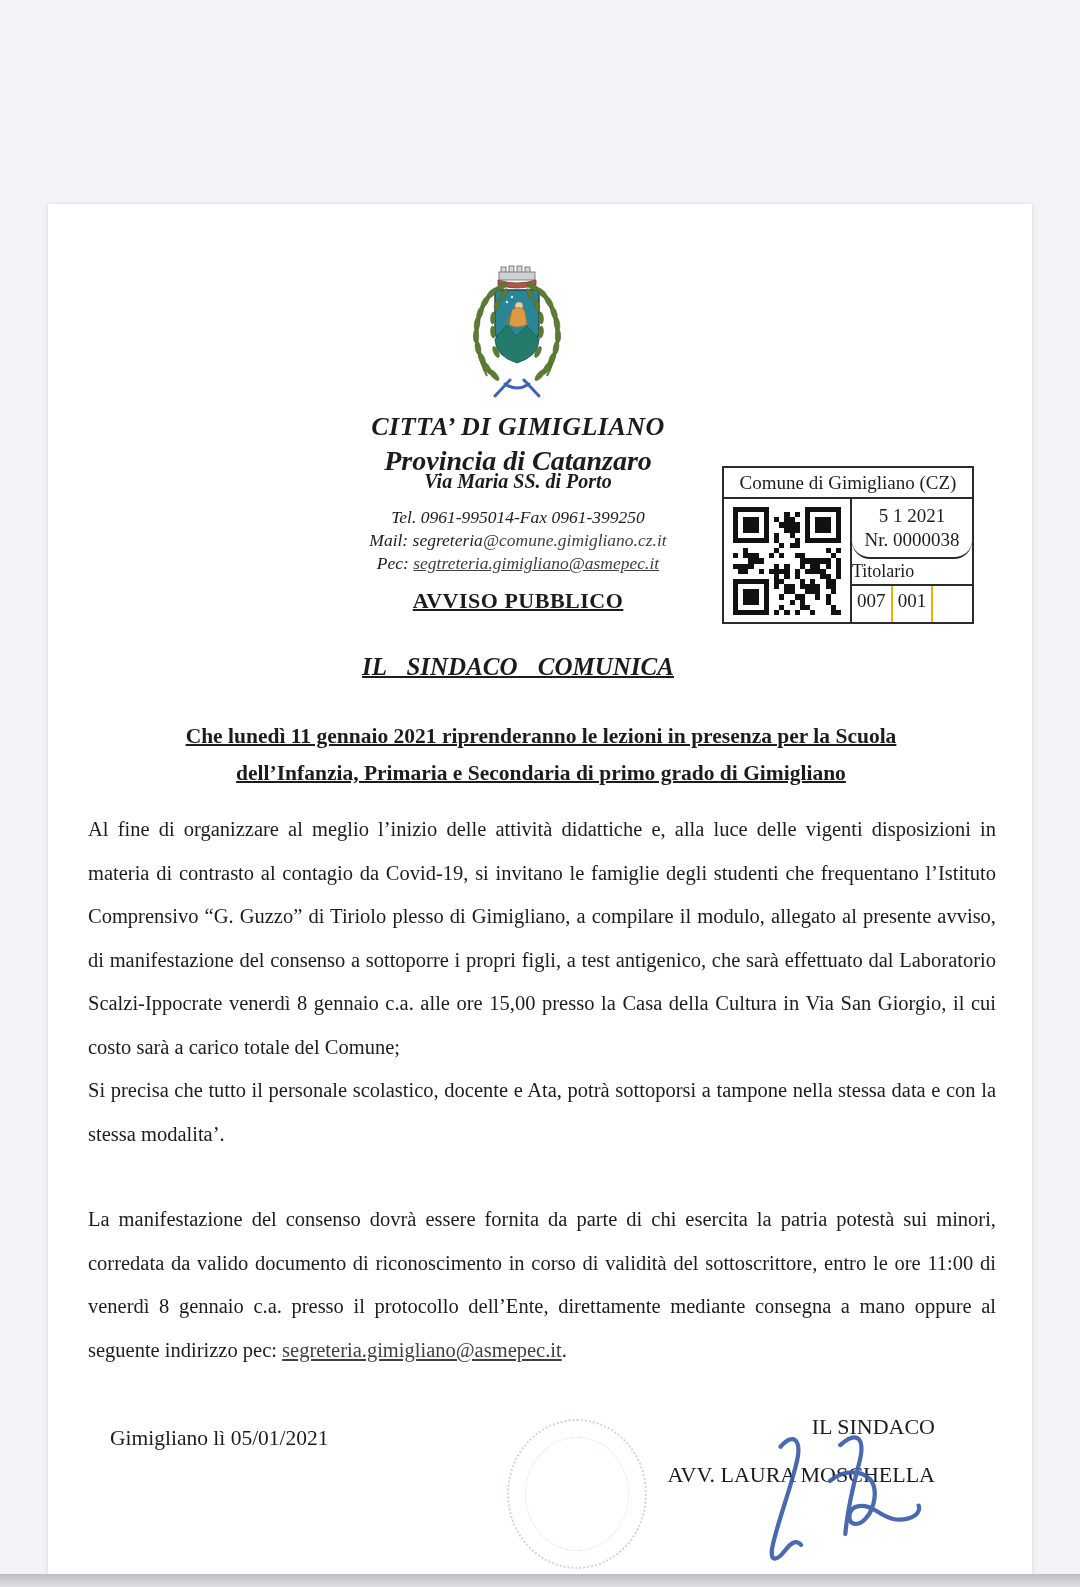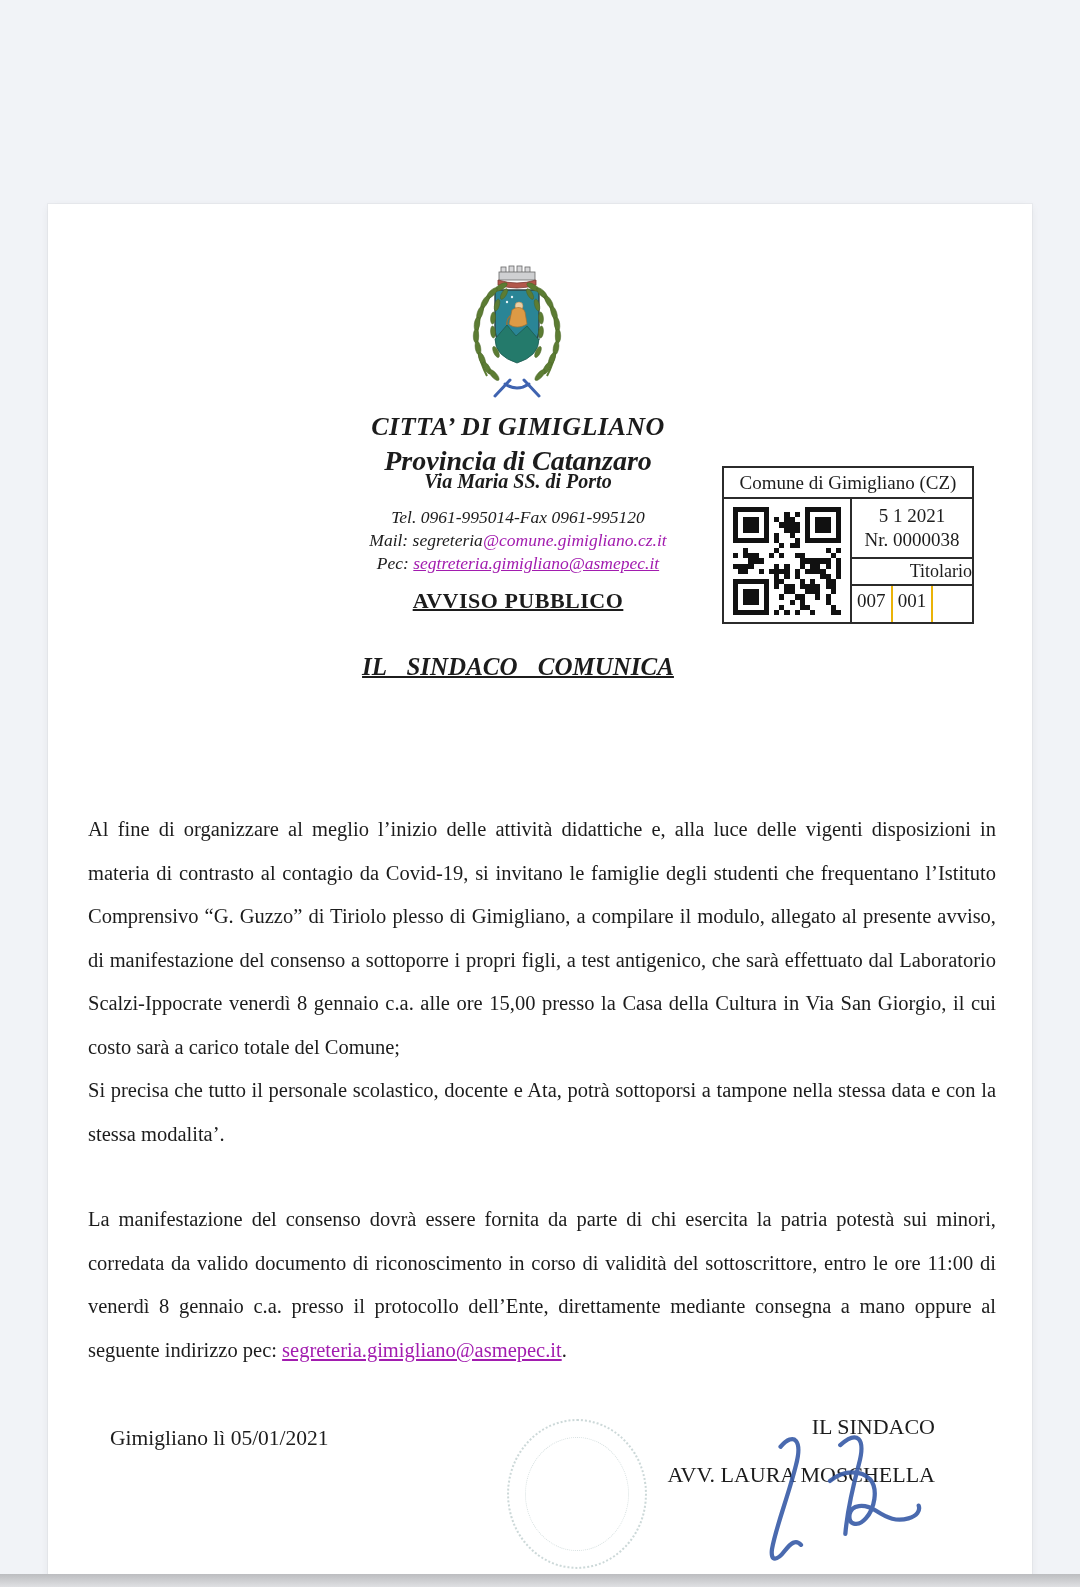--- a/index.html
+++ b/index.html
@@ -17,36 +17,36 @@
   }
   
   .crest { position:absolute; left:409px; top:56px; width:120px; height:150px; }
   .hline { position:absolute; left:170px; width:600px; text-align:center; }
   .city-title   { top:208px; font-size:26px; font-weight:bold; font-style:italic; letter-spacing:.5px; }
   .province     { top:241px; font-size:28px; font-weight:bold; font-style:italic; }
   .address      { top:266px; font-size:20px; font-weight:bold; font-style:italic; }
   .tel          { top:303px; font-size:17.5px; font-style:italic; }
   .mail         { top:326px; font-size:17.5px; font-style:italic; }
   .pec          { top:349px; font-size:17.5px; font-style:italic; }
-  .blue-link { color:#a21caf; text-decoration:none; cursor:pointer; }
+  .blue-link { color:#404040; text-decoration:none; cursor:pointer; }
   .blue-link.u { text-decoration:underline; }
   .notice-label { top:384px; font-size:22px; font-weight:bold; 
                   text-decoration:underline; text-decoration-thickness:2px; letter-spacing:.5px; }
   
   .stamp-box {
     position:absolute; left:674px; top:262px; width:252px; height:158px;
     border:2px solid #2b2b2b; background:#fff; font-size:19px;
   }
   .stamp-title { height:31px; line-height:30px; text-align:center; border-bottom:2px solid #2b2b2b; }
   .stamp-body { display:flex; height:123px; }
   .stamp-qr { width:128px; border-right:2px solid #2b2b2b; display:flex; align-items:center; justify-content:center; }
   .stamp-right { flex:1; display:flex; flex-direction:column; }
   .stamp-date-cell { height:60px; text-align:center; border-bottom:2px solid #2b2b2b;
-                     display:flex; flex-direction:column; justify-content:center; font-size:19px; line-height:24px; }
-  .stamp-titolario { height:27px; line-height:25px; text-align:right; border-bottom:2px solid #2b2b2b; font-size:18px; }
+                     display:flex; flex-direction:column; justify-content:center; font-size:19px; line-height:24px;border-radius:18px; }
+  .stamp-titolario { height:27px; line-height:25px; text-align:left; border-bottom:2px solid #2b2b2b; font-size:18px; }
   .stamp-nums { flex:1; display:flex; }
   .stamp-nums span { flex:1; text-align:center; line-height:30px; font-size:19px; border-right:2px solid #eab308; }
   .stamp-nums span:last-child { border-right:none; }
   
   .main-title { position:absolute; left:170px; top:449px; width:600px; text-align:center;
                 font-size:25px; font-weight:bold; font-style:italic; word-spacing:14px;
                 text-decoration:underline; text-decoration-thickness:2px; }
   .subject { position:absolute; left:40px; top:514px; width:906px; text-align:center;
              font-size:21.5px; font-weight:bold; line-height:37px; }
   .subject div { text-decoration:underline; text-decoration-thickness:2px; }
@@ -115,21 +115,21 @@
         <use href="#leftbranch"></use>
         <use href="#leftbranch" transform="translate(120,0) scale(-1,1)"></use>
 
         <path d="M48,124 q12,8 24,0 M53,120 l-15,16 M67,120 l15,16" fill="none" stroke="#3f63b0" stroke-width="3" stroke-linecap="round"></path>
       </svg>
     </div>
 
     <div class="hline city-title">CITTA’ DI GIMIGLIANO</div>
     <div class="hline province">Provincia di Catanzaro</div>
     <div class="hline address">Via Maria SS. di Porto</div>
-    <div class="hline tel">Tel. 0961-995014-Fax 0961-995120</div>
+    <div class="hline tel">Tel. 0961-995014-Fax 0961-399250</div>
     <div class="hline mail"><span>Mail: segreteria</span><span class="blue-link">@comune.gimigliano.cz.it</span></div>
     <div class="hline pec"><span>Pec: </span><span class="blue-link u">segtreteria.gimigliano@asmepec.it</span></div>
     <div class="hline notice-label">AVVISO PUBBLICO</div>
 
     <div class="stamp-box">
       <div class="stamp-title">Comune di Gimigliano (CZ)</div>
       <div class="stamp-body">
         <div class="stamp-qr">
           <svg id="qr-svg" viewBox="0 0 21 21" width="112" height="108" fill="#111" shape-rendering="crispEdges">
               <rect x="10" y="1" width="1" height="1"></rect>
@@ -263,20 +263,24 @@
           <div class="stamp-nums">
             <span>007</span>
             <span>001</span>
             <span></span>
           </div>
         </div>
       </div>
     </div>
 
     <div class="main-title">IL SINDACO COMUNICA</div>
+    <div class="subject">
+      <div>Che lunedì 11 gennaio 2021 riprenderanno le lezioni in presenza per la Scuola</div>
+      <div>dell’Infanzia, Primaria e Secondaria di primo grado di Gimigliano</div>
+    </div>
 
     <div class="bodytext">
       <p>Al fine di organizzare al meglio l’inizio delle attività didattiche e, alla luce delle vigenti disposizioni in materia di contrasto al contagio da Covid-19, si invitano le famiglie degli studenti che frequentano l’Istituto Comprensivo “G. Guzzo” di Tiriolo plesso di Gimigliano, a compilare il modulo, allegato al presente avviso, di manifestazione del consenso a sottoporre i propri figli, a test antigenico, che sarà effettuato dal Laboratorio Scalzi-Ippocrate venerdì 8 gennaio c.a. alle ore 15,00 presso la Casa della Cultura in Via San Giorgio, il cui costo sarà a carico totale del Comune;</p>
       <p>Si precisa che tutto il personale scolastico, docente e Ata, potrà sottoporsi a tampone nella stessa data e con la stessa modalita’.</p>
       <p class="spaced"><span>La manifestazione del consenso dovrà essere fornita da parte di chi esercita la patria potestà sui minori, corredata da valido documento di riconoscimento in corso di validità del sottoscrittore, entro le ore 11:00 di venerdì 8 gennaio c.a. presso il protocollo dell’Ente, direttamente mediante consegna a mano oppure al seguente indirizzo pec:</span>
         <span class="blue-link u">segreteria.gimigliano@asmepec.it</span><span>.</span></p>
     </div>
 
     <div class="date-line">Gimigliano lì 05/01/2021</div>
     <div class="sig-role">IL SINDACO</div>

